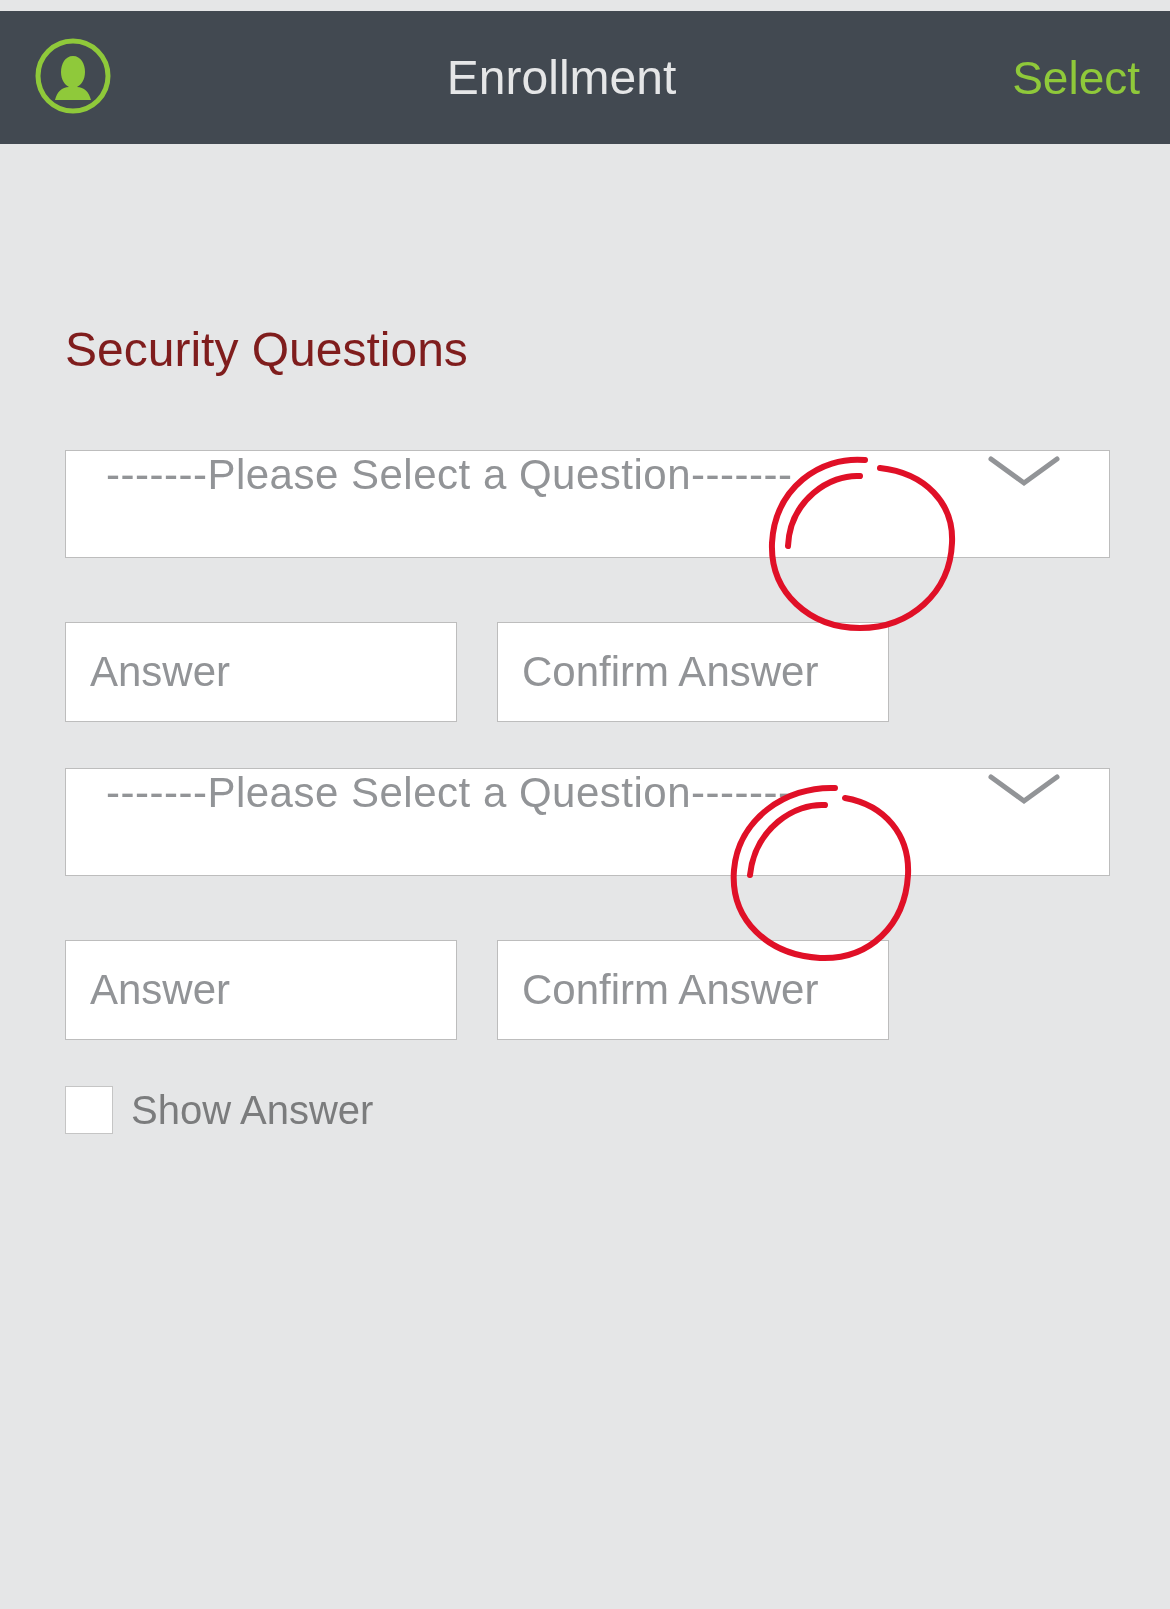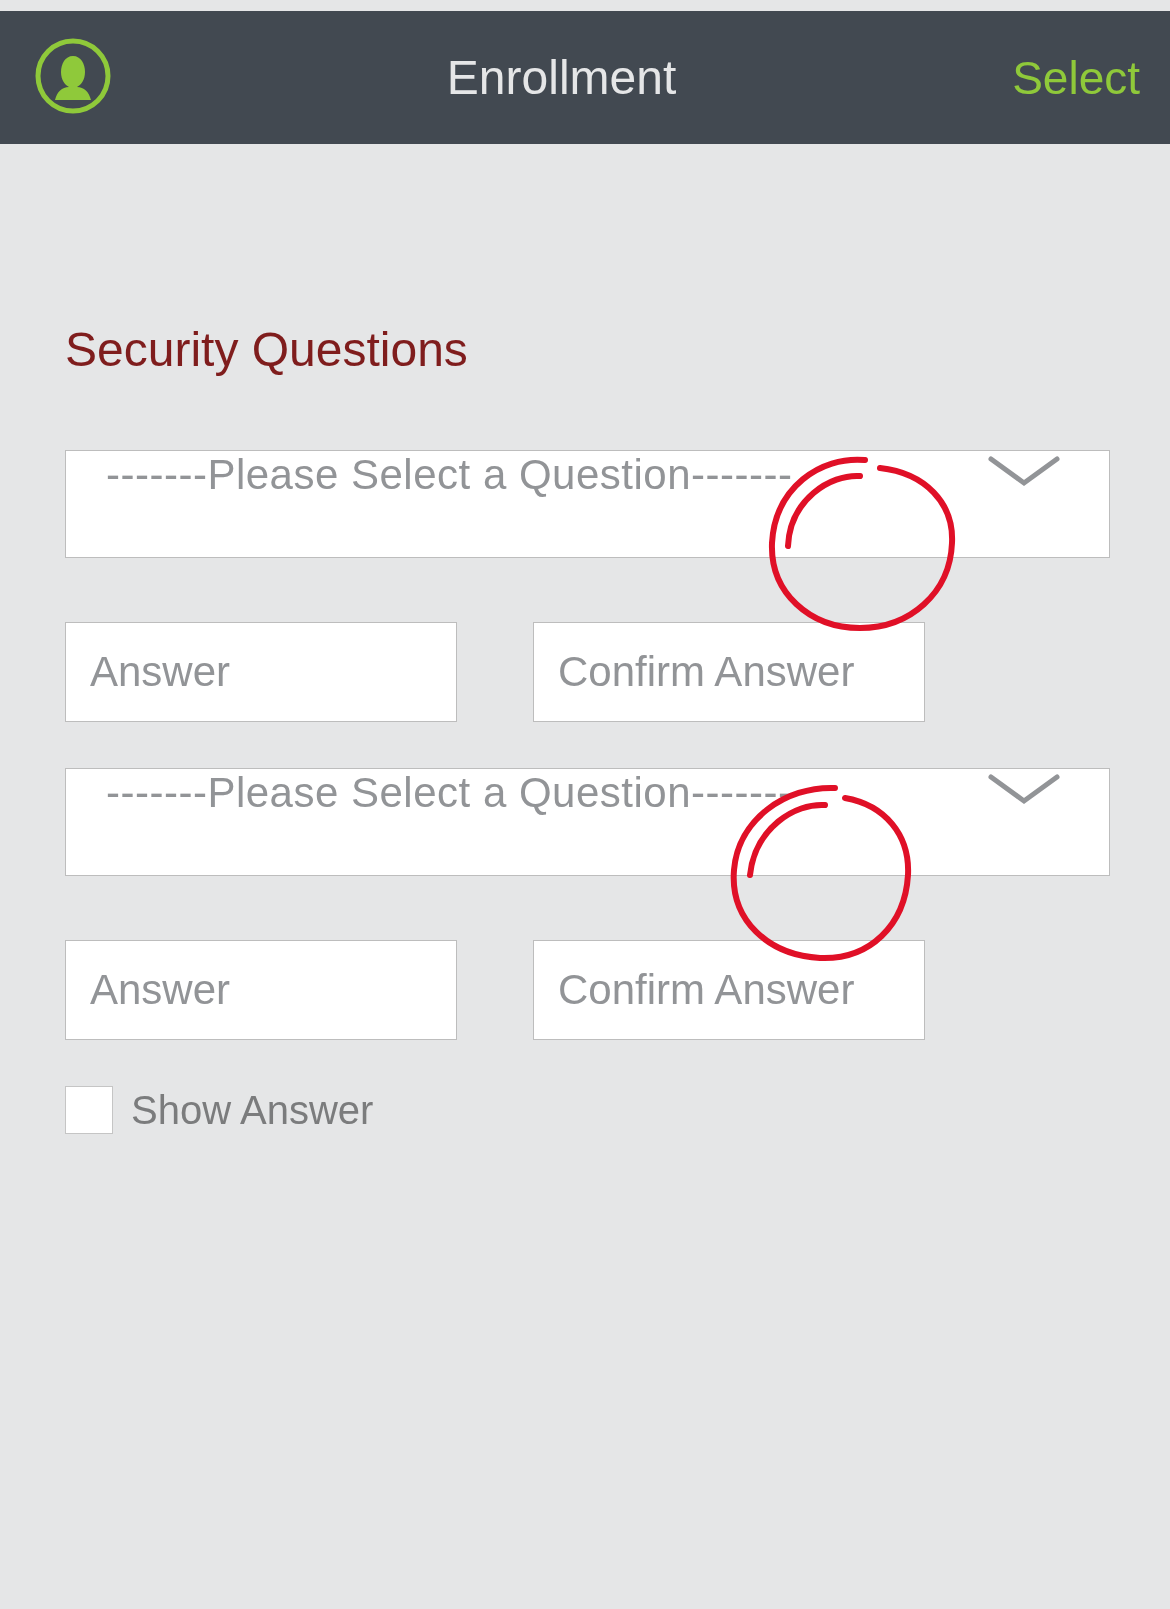--- a/index.html
+++ b/index.html
@@ -86,21 +86,20 @@
       padding: 0 24px;
       color: #929497;
       font-size: 42px;
       font-weight: 500;
     }
     .answer-input.left {
       flex: 0 0 392px;
     }
     .answer-input.right {
       flex: 0 0 392px;
-      margin-left: 36px;
     }
     .show-answer-row {
       display: flex;
       align-items: center;
       margin-top: 28px;
     }
     .checkbox {
       width: 48px;
       height: 48px;
       background: #fff;

